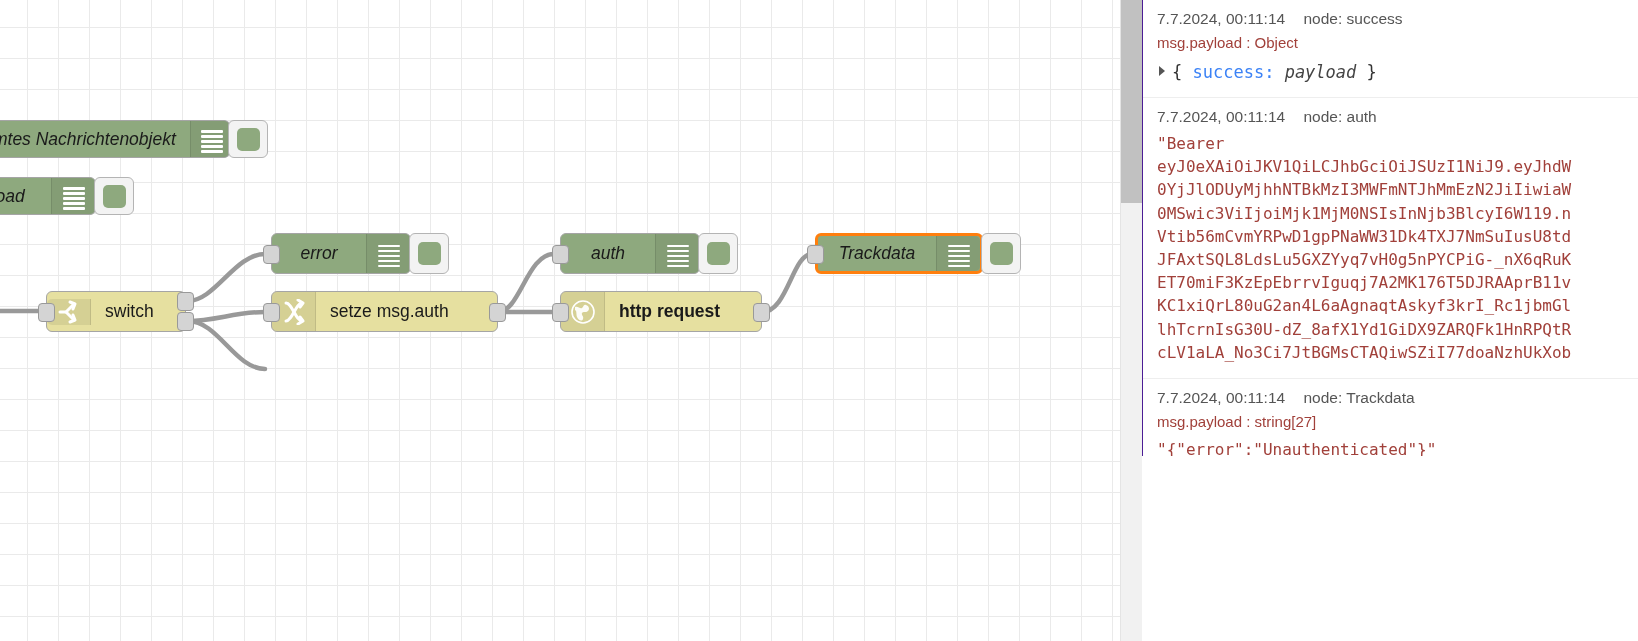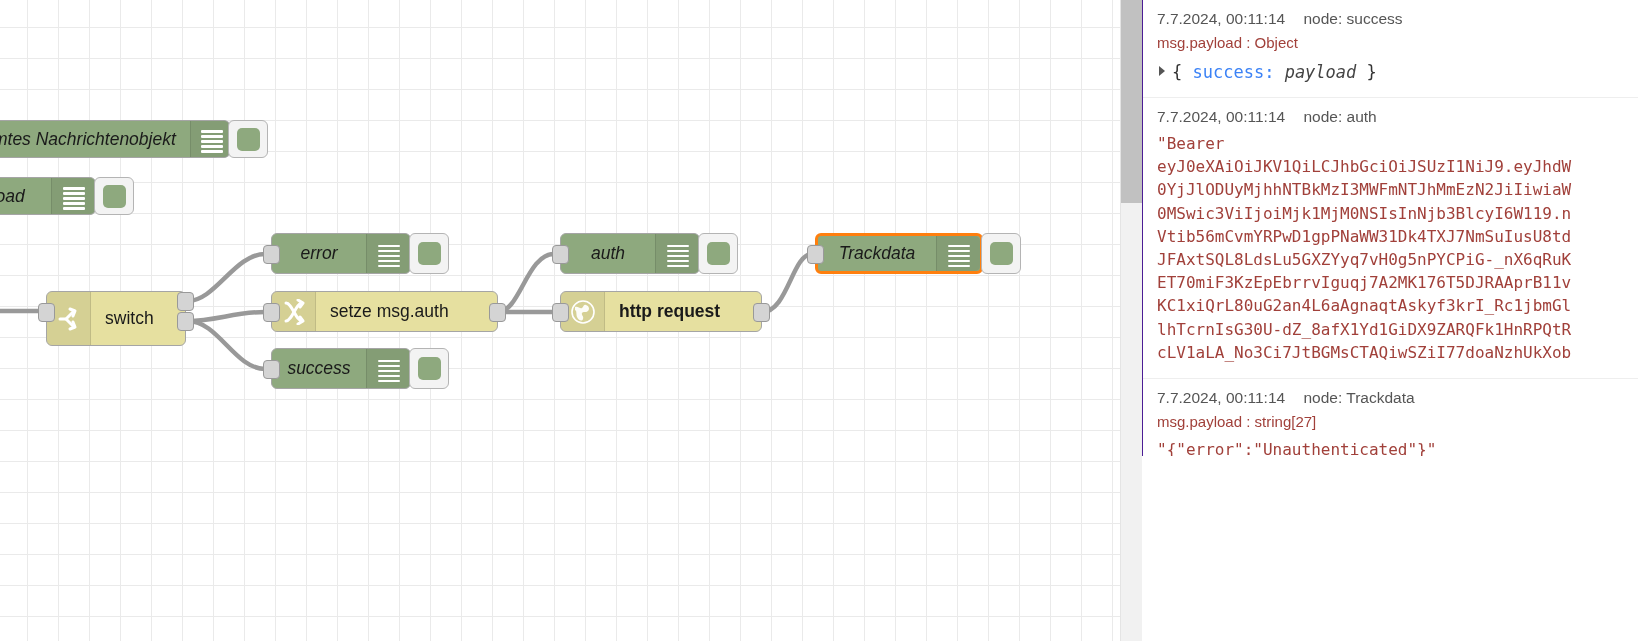--- a/index.html
+++ b/index.html
@@ -211,21 +211,21 @@
             <i></i>
             <i></i>
             <i></i>
           </span>
       </div>
       <div class="dbg-button">
           <span class="sq"></span>
         </div>
     </div>
 
-    <div class="node yellow" style="left:46px; top:291px; width:140px; height:55px;">
+    <div class="node yellow" style="left:46px; top:291px; width:140px; height:41px;align-items:center;">
       <div class="node-icon-box">
         <svg width="24" height="26" viewBox="0 0 24 26" fill="none" stroke="#ffffff" stroke-width="3" stroke-linecap="round" stroke-linejoin="round">
           <path d="M3 13 H9 L17 5"></path>
             <path d="M9 13 L17 21"></path>
           <path d="M13 3 L18 5 L16 10"></path>
             <path d="M13 23 L18 21 L16 16"></path>
         </svg>
       </div>
       <div class="node-label">switch</div>
       <div class="port in" style="top:11px;"></div>
@@ -257,36 +257,20 @@
             <path d="M4 22 C10 22 14 4 20 4"></path>
           <path d="M16 1 L21 4 L18 8"></path>
             <path d="M16 25 L21 22 L18 18"></path>
         </svg>
       </div>
       <div class="node-label">setze msg.auth</div>
       <div class="port in" style="top:11px;"></div>
       <div class="port out" style="top:11px;"></div>
     </div>
 
-    <div class="node green" style="left:271px; top:348px; width:140px; height:41px;">
-      <div class="node-label center italic">success</div>
-      <div class="node-icon-box right">
-        <span class="lines-icon">
-            <i></i>
-            <i></i>
-            <i></i>
-            <i></i>
-            <i></i>
-          </span>
-      </div>
-      <div class="port in" style="top:11px;"></div>
-      <div class="dbg-button">
-          <span class="sq"></span>
-        </div>
-    </div>
 
     <div class="node green" style="left:560px; top:233px; width:140px; height:41px;">
       <div class="node-label center italic">auth</div>
       <div class="node-icon-box right">
         <span class="lines-icon">
             <i></i>
             <i></i>
             <i></i>
             <i></i>
             <i></i>

